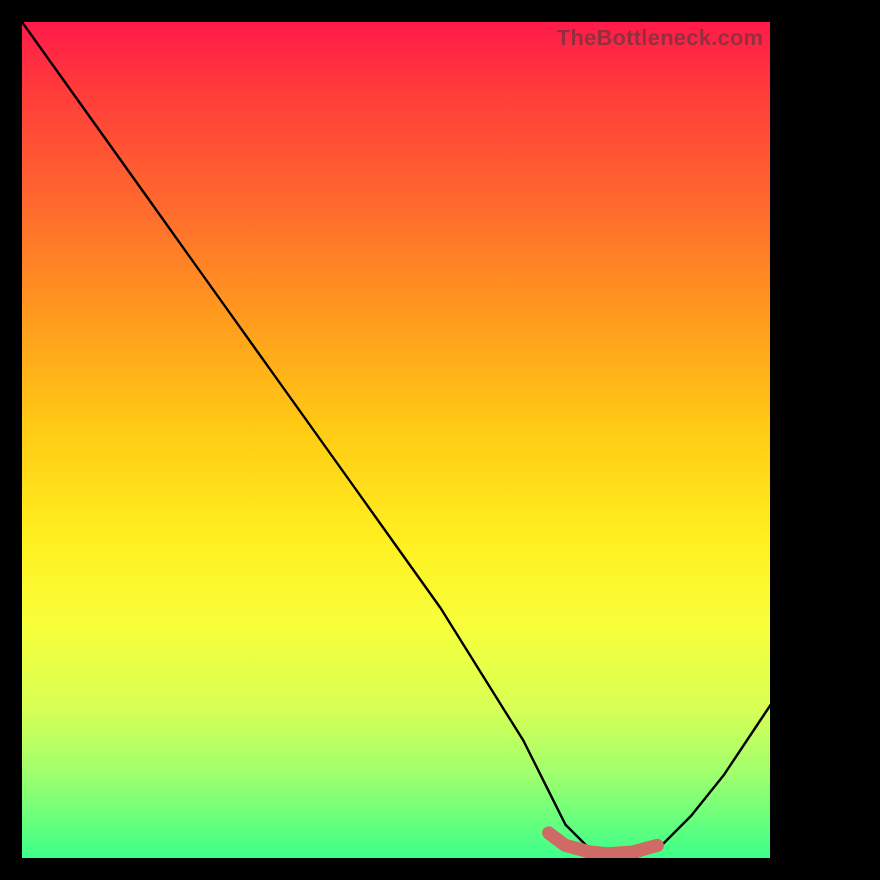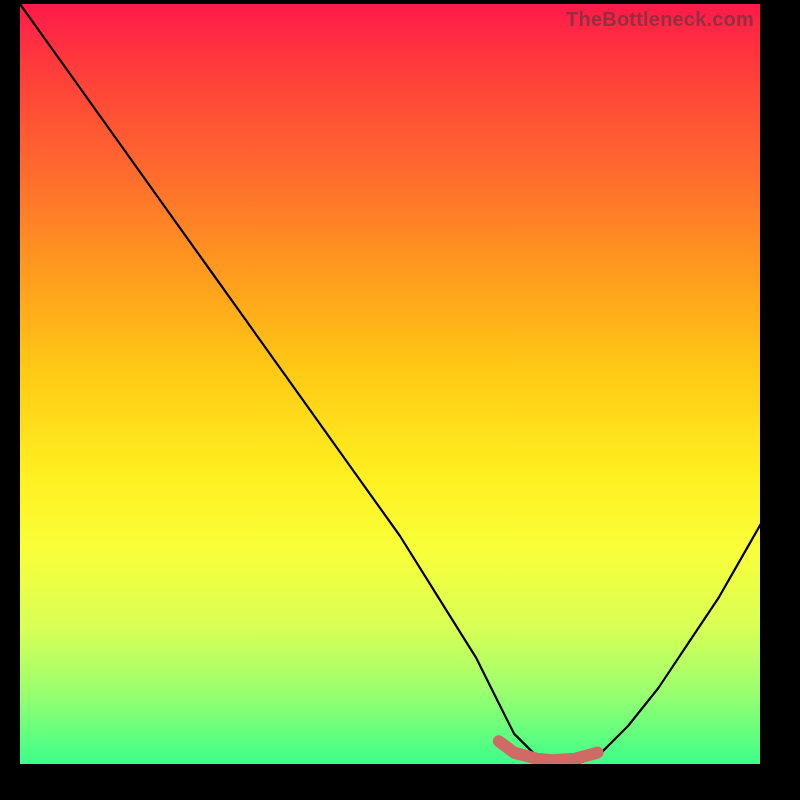--- a/index.html
+++ b/index.html
@@ -7,22 +7,22 @@
     padding: 0;
     width: 800px;
     height: 800px;
     background: #000;
     overflow: hidden;
     font-family: Arial, Helvetica, sans-serif;
   }
   .frame {
     position: absolute;
     left: 20px;
-    top: 4px;
-    width: 740px;
+    top: 20px;
+    width: 680px;
     height: 760px;
     background: linear-gradient(
       to bottom,
       #ff1a4a 0%,
       #ff3b3b 8%,
       #ff6a2e 22%,
       #ff9a1e 35%,
       #ffc914 48%,
       #fff020 62%,
       #f8ff3a 72%,

